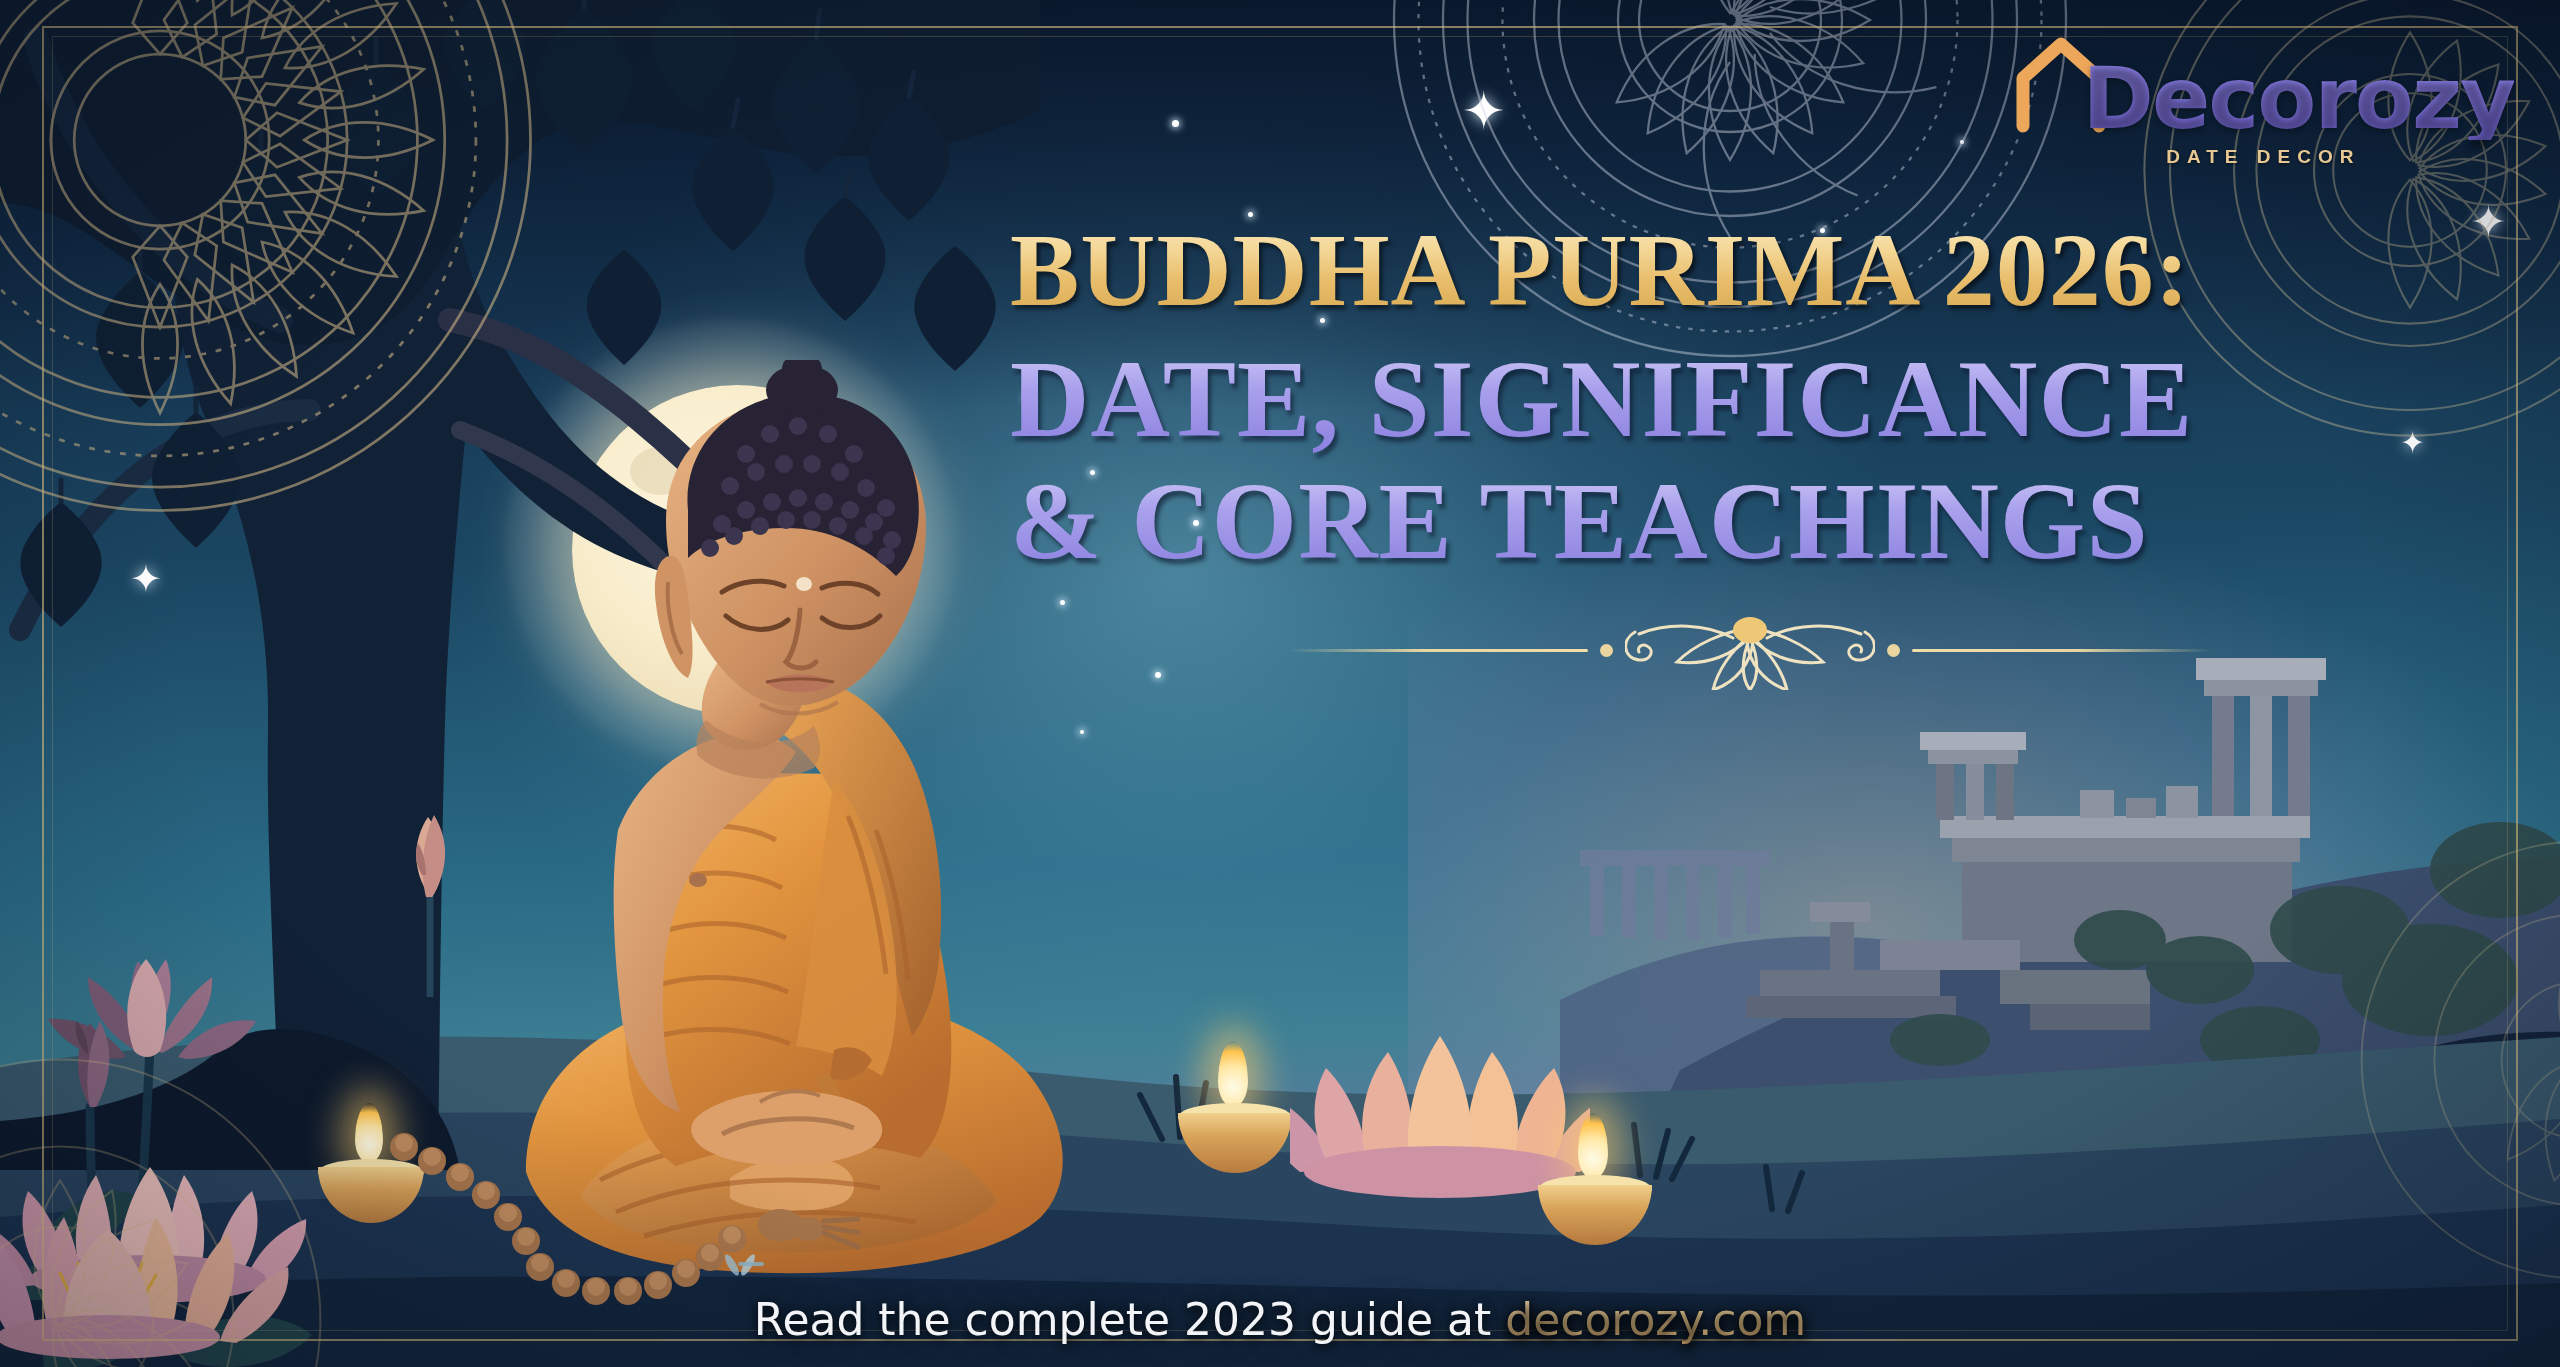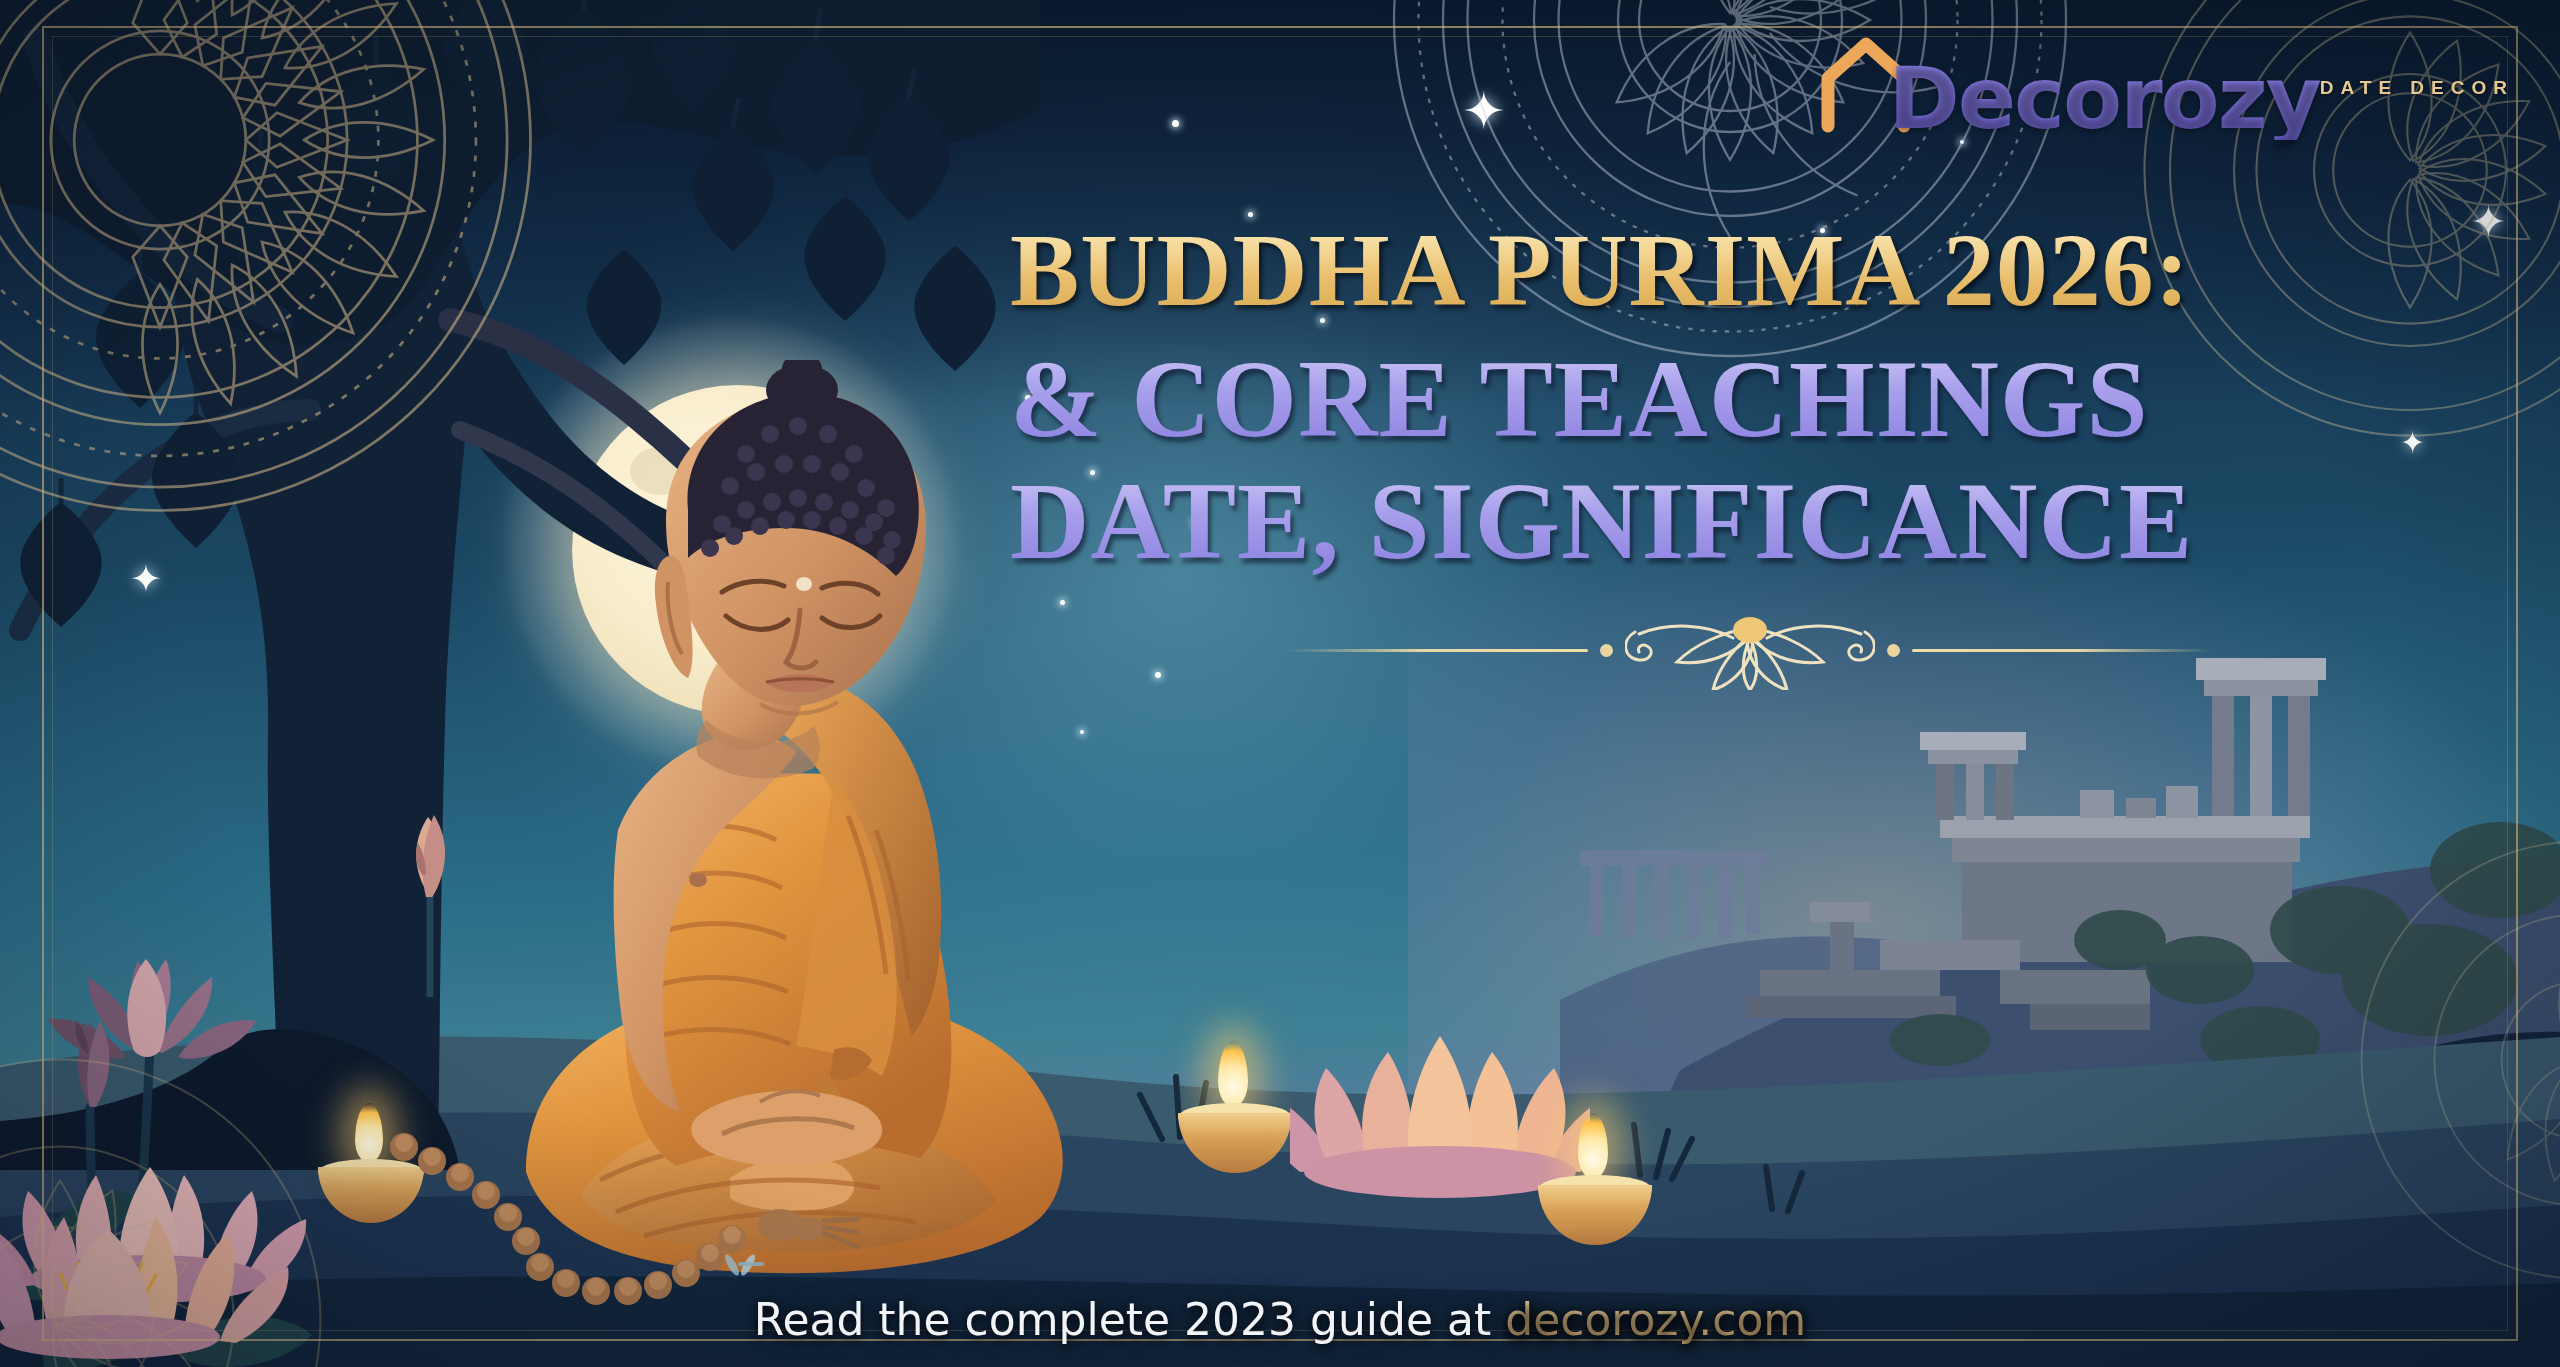--- a/index.html
+++ b/index.html
@@ -80,21 +80,21 @@
   .mandala{position:absolute;opacity:.55;}
   .mandala.tl{left:-230px;top:-250px;}
   .mandala.tc{left:1380px;top:-330px;opacity:.45;}
   .mandala.tr{left:2090px;top:-150px;opacity:.40;}
   .mandala.bl{left:-250px;top:1010px;opacity:.30;}
   .mandala.rm{left:2300px;top:780px;opacity:.28;}
 
   
   #logo{
     position:absolute;right:46px;top:30px;
-    display:flex;align-items:flex-end;
+    display:flex;flex-direction:column;align-items:flex-end;
     z-index:40;
   }
   .logo-row{display:flex;align-items:flex-end;}
   .logo-house{margin-right:-26px;margin-bottom:6px;}
   .logo-word{
     font-family:"DejaVu Sans",sans-serif;
     font-weight:bold;
     font-size:86px;
     letter-spacing:-2px;
     color:#7a6fd8;
@@ -882,22 +882,22 @@
       <svg class="logo-house" width="96" height="104" viewBox="0 0 96 104">
         <path d="M10,96 L10,48 L48,14 L86,48 L86,96" stroke="#eda75a" stroke-width="13" fill="none" stroke-linecap="round" stroke-linejoin="round"></path>
       </svg>
       <span class="logo-word">Decorozy</span>
     </div>
     <span class="logo-sub">DATE DECOR</span>
   </div>
 
   <div id="title-block">
     <div class="t-line t-gold">BUDDHA PURIMA 2026:</div>
+    <div class="t-line t-purple">DATE, SIGNIFICANCE</div>
     <div class="t-line t-purple">&amp; CORE TEACHINGS</div>
-    <div class="t-line t-purple">DATE, SIGNIFICANCE</div>
 
     <div class="divider">
       <span class="div-line"></span>
       <span class="div-dot"></span>
       <svg width="250" height="80" viewBox="0 0 250 80">
         <g stroke="#efe2c0" stroke-width="3" fill="none" stroke-linecap="round">
           <path d="M10,22 C-4,30 -2,48 14,50 C26,51 30,40 22,36 C16,33 12,38 14,42"></path>
           <path d="M240,22 C254,30 252,48 236,50 C224,51 220,40 228,36 C234,33 238,38 236,42"></path>
           <path d="M14,24 C44,12 82,14 108,28"></path>
           <path d="M236,24 C206,12 168,14 142,28"></path>

